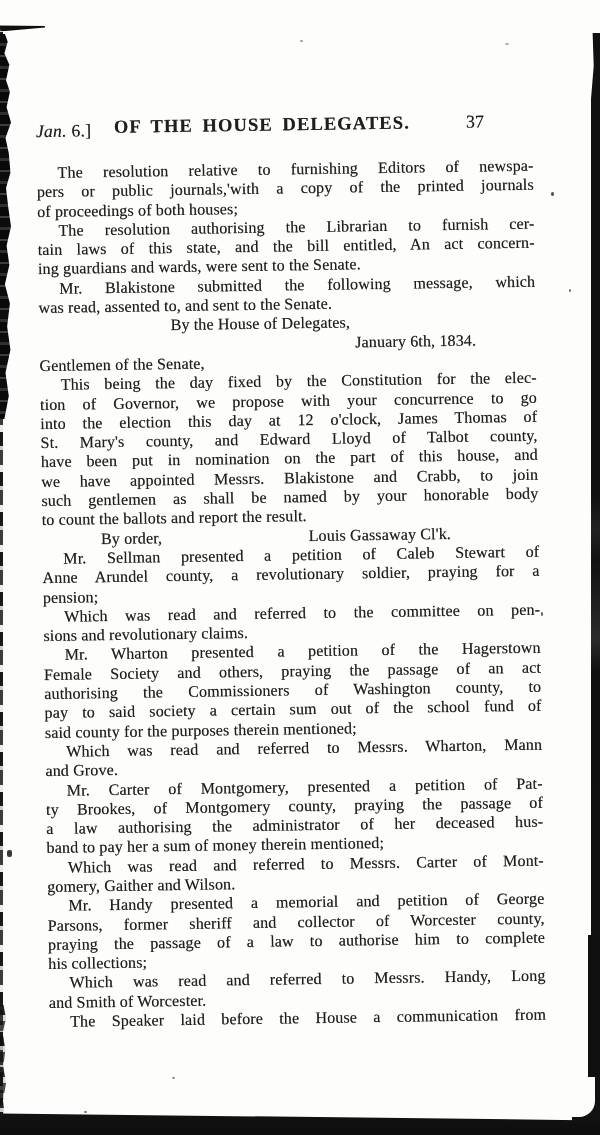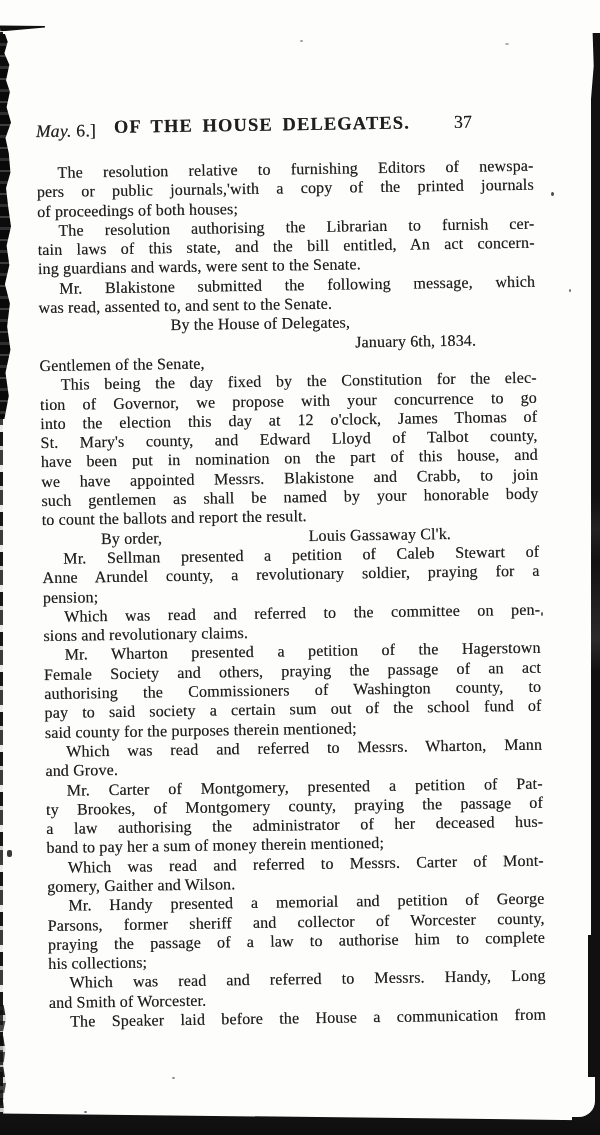--- a/index.html
+++ b/index.html
@@ -18,21 +18,21 @@
     color:var(--ink);
     text-shadow:0.2px 0.2px 0.35px rgba(25,24,22,0.6);
   }
   .header{position:relative;height:45px;font-size:17px;}
   .header .date{position:absolute;left:0;top:3px;font-size:17.5px;letter-spacing:.3px;}
   .header .date i{font-style:italic;}
   .header .title{
     position:absolute;left:64px;top:0;width:324px;text-align:center;
     font-size:18.5px;font-weight:bold;letter-spacing:1.1px;word-spacing:4px;
   }
-  .header .pagenum{position:absolute;left:418px;top:0;width:44px;text-align:left;font-size:18px;}
+  .header .pagenum{position:absolute;left:404px;top:0;width:44px;text-align:right;font-size:18px;}
 
   .body{font-size:16px;letter-spacing:.15px;}
   .line{
     line-height:19.3px;height:19.3px;
     text-align:justify;text-align-last:justify;
   }
   .line.first{text-indent:21px;}
   .line.last{text-align-last:left;}
   .line-center{text-align:center;text-align-last:center;padding-right:54px;}
   .line-date{text-align:right;text-align-last:right;padding-right:60px;}
@@ -96,21 +96,21 @@
   .sp8{left:84px;top:1111px;width:3px;height:2px;background:#6f6f6f;}
   .sp9{left:7px;top:850px;width:5px;height:7px;background:#3a3a3a;border-radius:2px;}
 </style>
 </head>
 <body>
 
 <div class="page">
 
   <div class="content">
     <div class="header">
-      <span class="date"><i>May.</i><span> 6.]</span></span>
+      <span class="date"><i>Jan.</i><span> 6.]</span></span>
       <span class="title">OF THE HOUSE DELEGATES.</span>
       <span class="pagenum">37</span>
     </div>
     <div class="body">
         <div class="para">
           <div class="line first">The resolution relative to furnishing Editors of newspa-</div>
           <div class="line">pers or public journals,'with a copy of the printed journals</div>
           <div class="line last">of proceedings of both houses;</div>
         </div>
         <div class="para">

